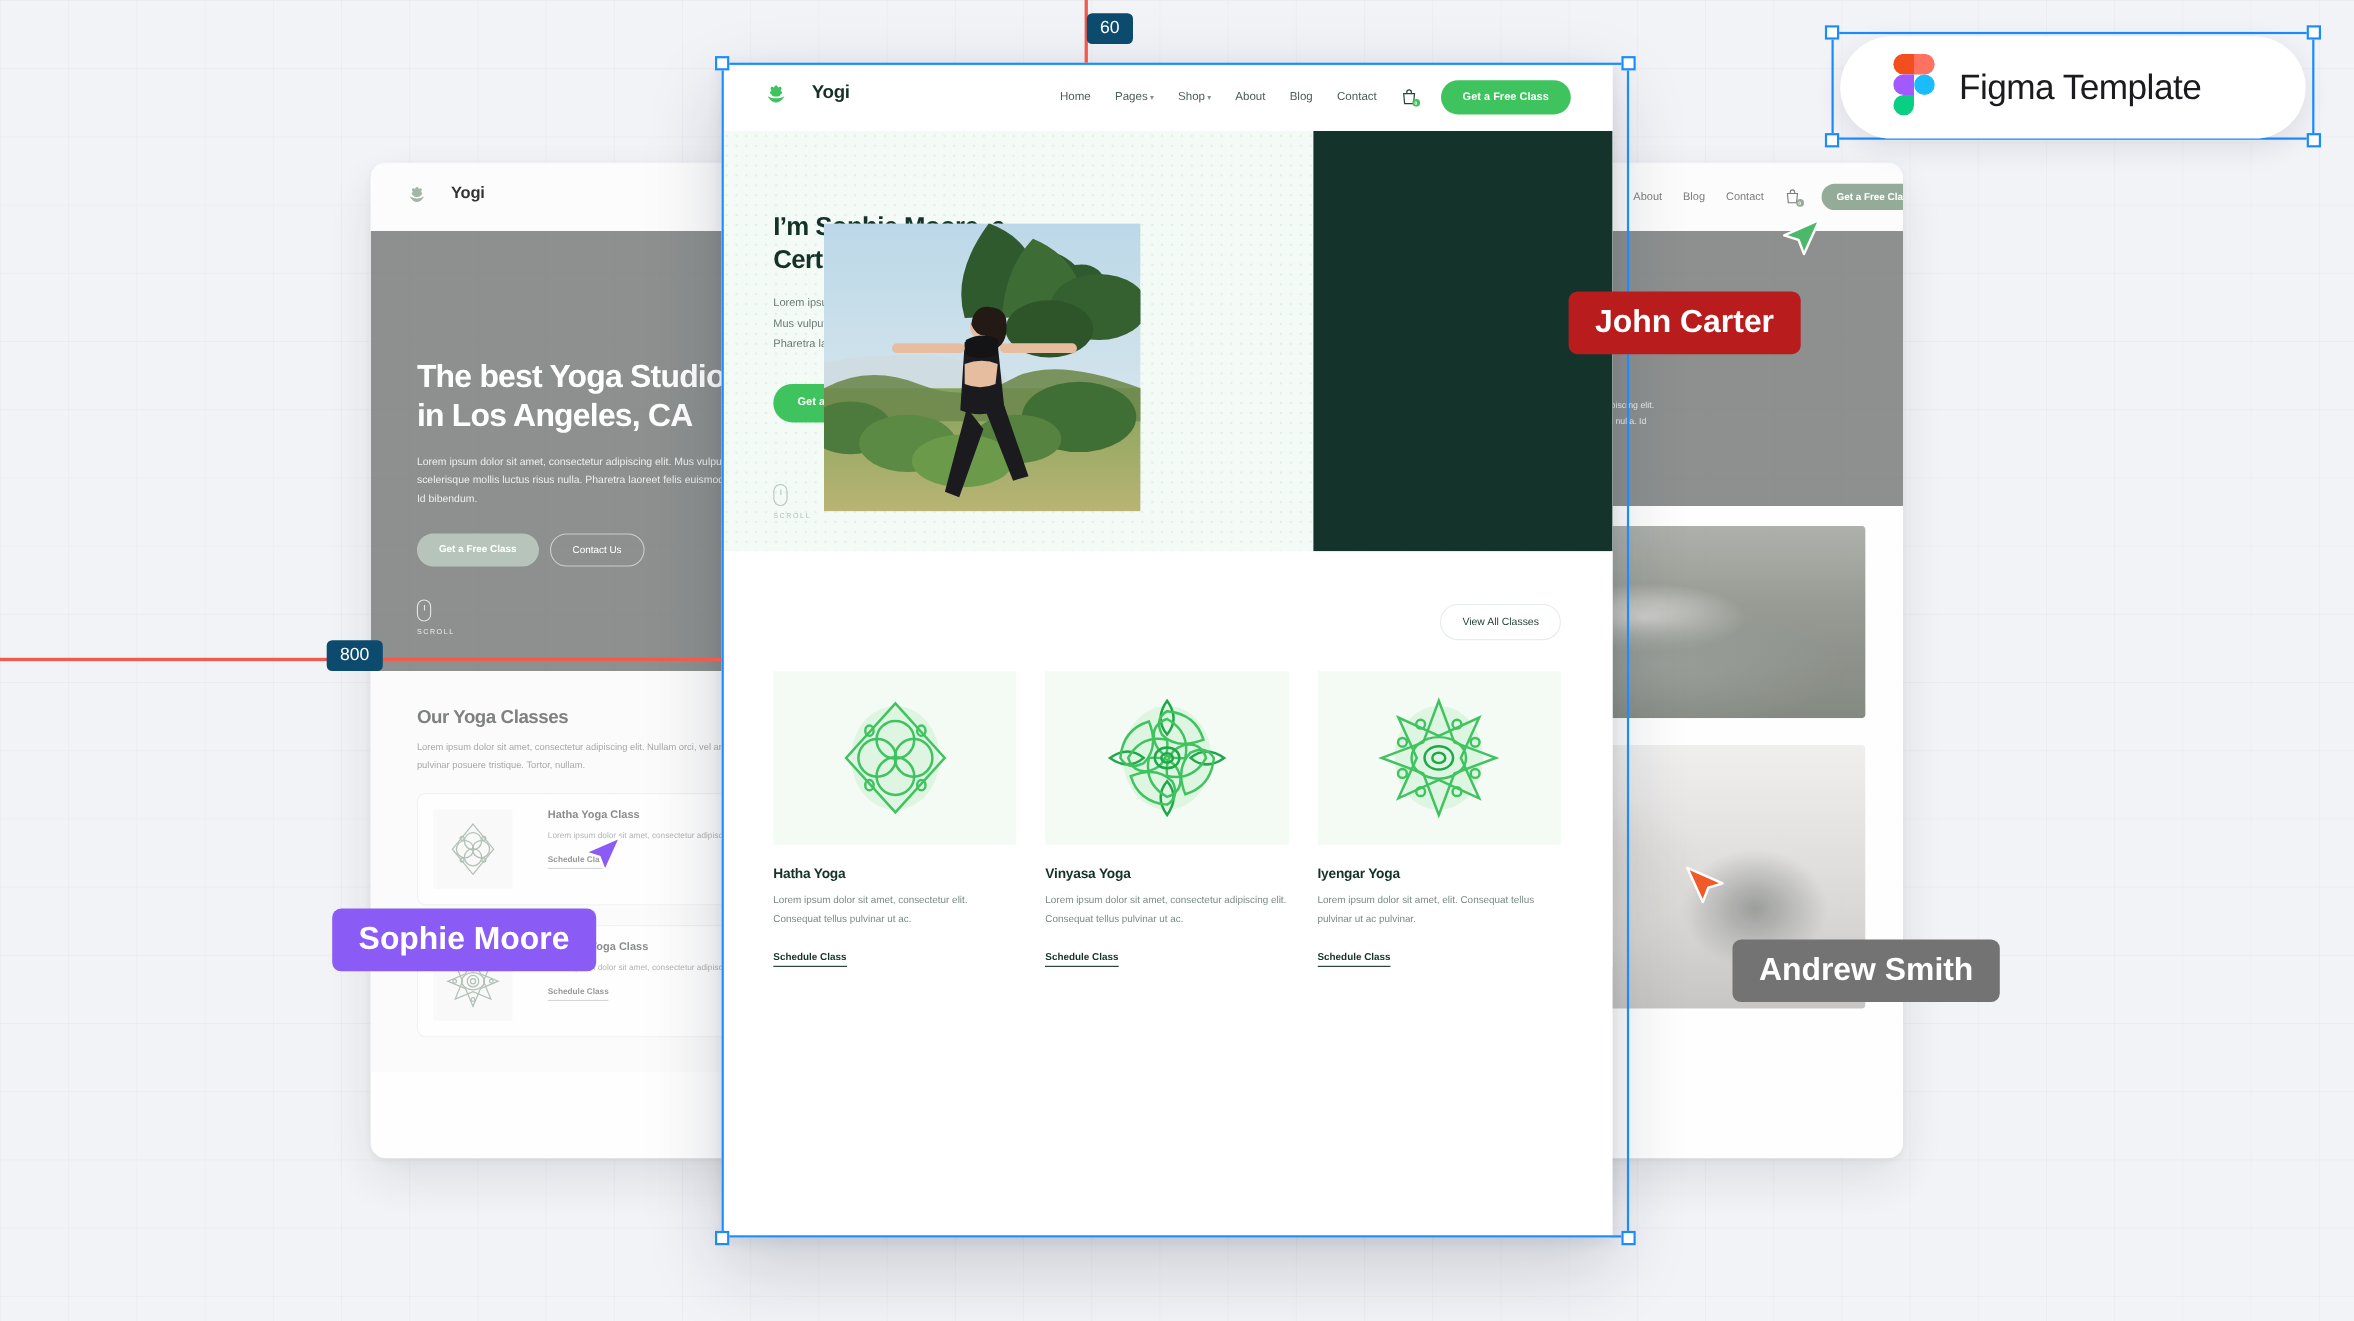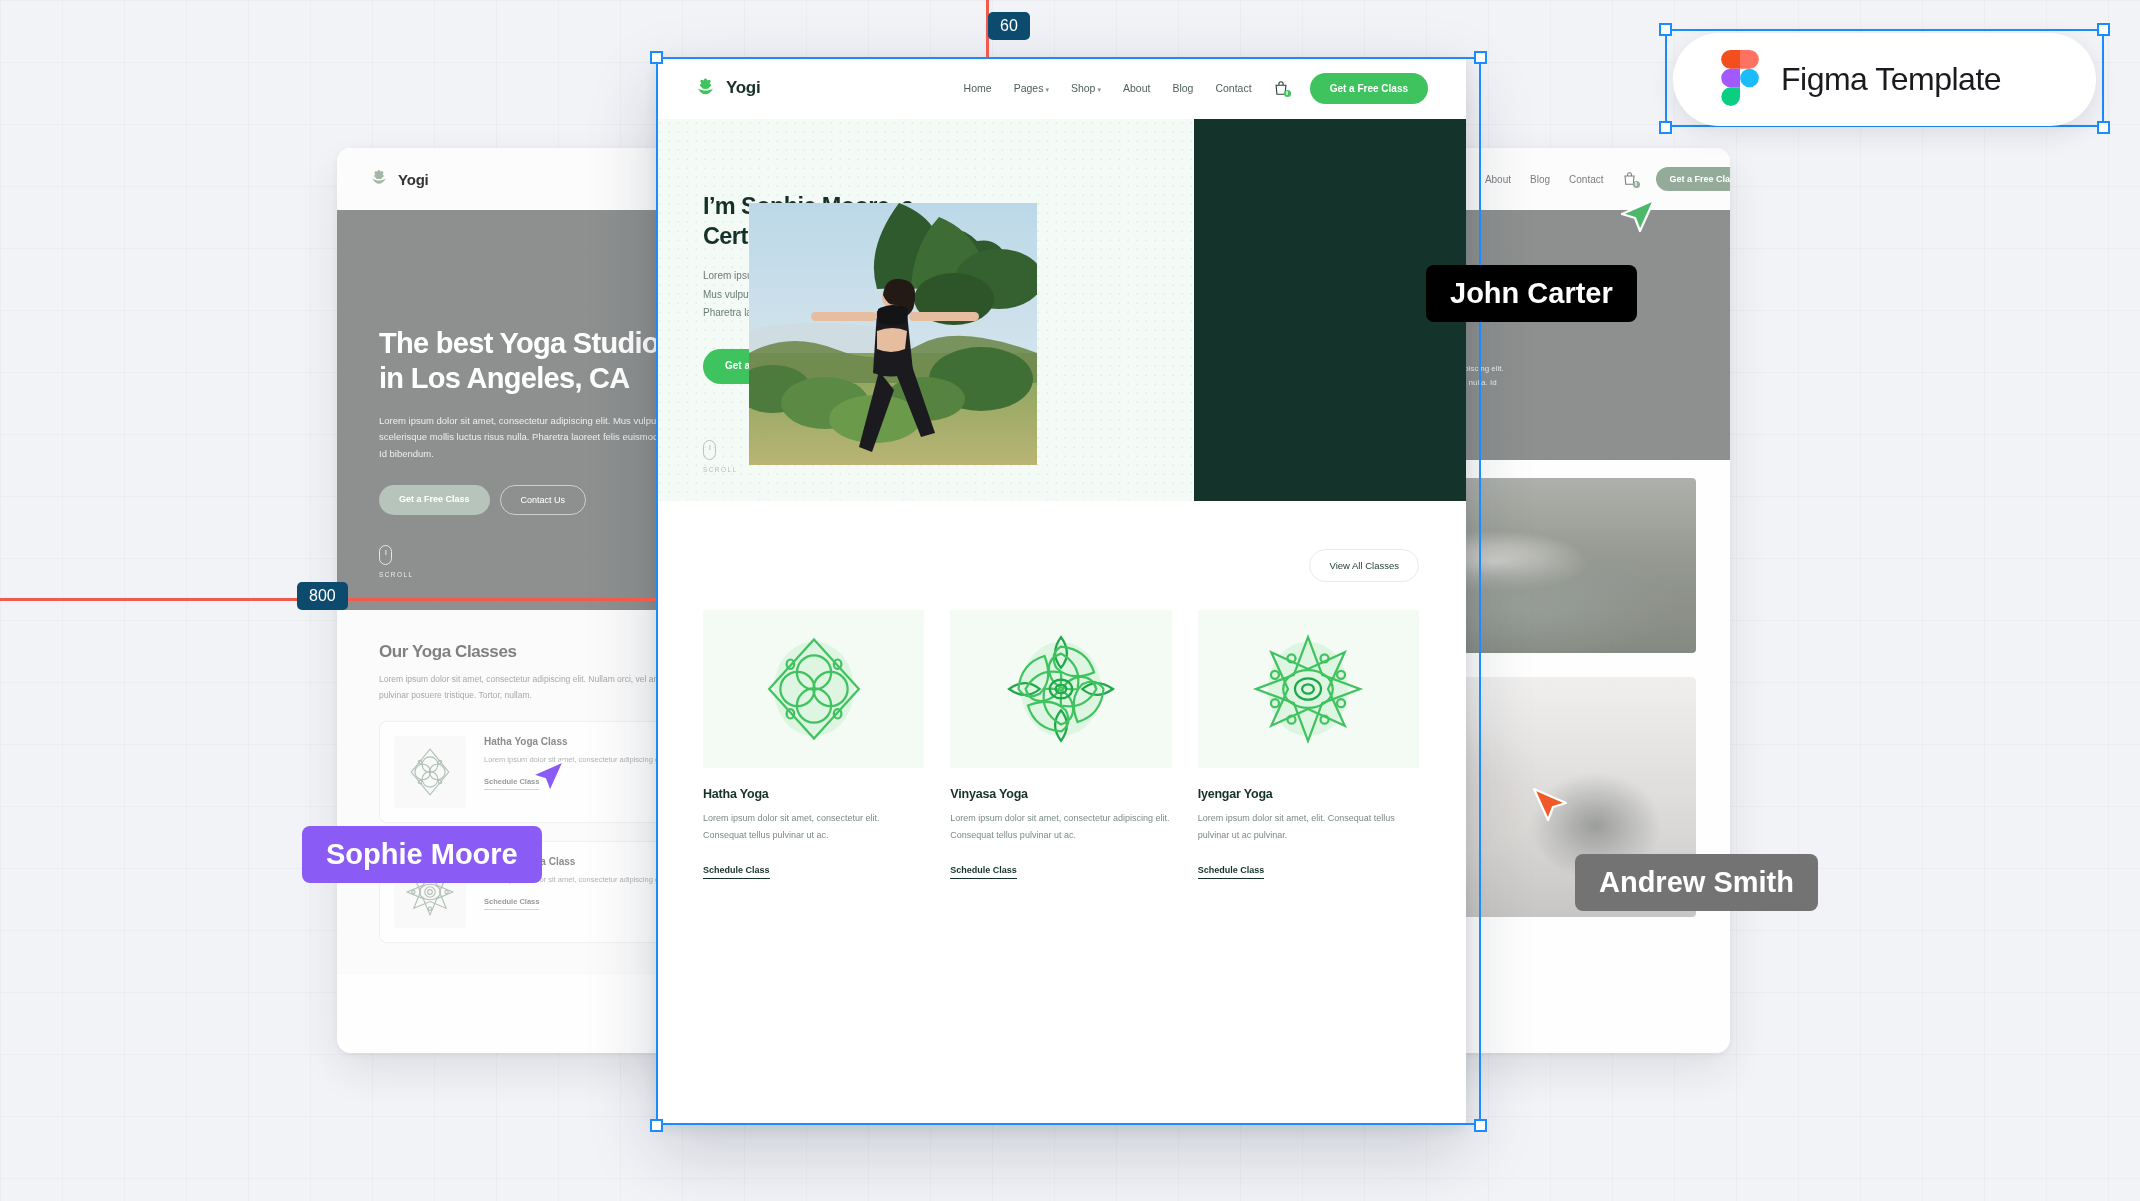--- a/index.html
+++ b/index.html
@@ -35,21 +35,21 @@
   }
   .page-bg { filter: saturate(.18) brightness(1.02); opacity: .96; }
 
   
   #page-left { left: 337px; top: 148px; width: 520px; height: 905px; }
   .navbar {
     height: 62px; background: #f7f8fa;
     display: flex; align-items: center; padding: 0 32px;
     position: relative; z-index: 2;
   }
-  .brand { display: flex; align-items: center; gap: 9px; }
+  .brand { display: flex; gap: 21px; }
   .brand-name { font-weight: 700; font-size: 15px; color: #1e2e2a; letter-spacing: -.2px; }
   .nav-links { margin-left: auto; display: flex; align-items: center; gap: 19px; }
   .nav-link { font-size: 10px; color: #6a7a77; white-space: nowrap; }
   .nav-caret { font-size: 7px; margin-left: 2px; opacity: .7; }
   .nav-cta {
     background: #3fc35f; color: #fff; font-size: 9px; font-weight: 700;
     border-radius: 40px; padding: 7px 14px; white-space: nowrap;
   }
 
   .hero-left {
@@ -73,21 +73,21 @@
     content: ""; position: absolute; left: 50%; top: 4px; transform: translateX(-50%);
     width: 1.2px; height: 5px; background: currentColor;
   }
   .scroll-label { font-size: 6.5px; letter-spacing: 1.4px; margin-top: 6px; opacity: .8; }
 
   .section-left { background: #f6f7f9; padding: 32px 42px; }
   .sec-title { font-size: 17px; font-weight: 800; color: #6f7d7a; letter-spacing: -.4px; }
   .sec-sub { font-size: 8.5px; line-height: 1.85; color: #9aa5a3; margin-top: 10px; max-width: 290px; }
 
   .mini-card {
-    display: flex; gap: 18px; align-items: flex-start;
+    display: flex; gap: 32px; align-items: flex-start;
     border: 1px solid rgba(0,0,0,.055); border-radius: 8px;
     padding: 14px; margin-top: 18px; background: rgba(255,255,255,.4);
   }
   .mini-thumb {
     width: 72px; height: 72px; flex: 0 0 72px; background: #f1f6f2;
     display: flex; align-items: center; justify-content: center; border-radius: 3px;
   }
   .mini-title { font-size: 10px; font-weight: 700; color: #7b8986; }
   .mini-text { font-size: 7.5px; line-height: 1.8; color: #a7b0ae; margin-top: 6px; }
   .mini-link {
@@ -558,21 +558,21 @@
         <path d="M9.5 37.3h9.5v9.35A9.35 9.35 0 119.5 37.3z" fill="#0acf83"></path>
       </svg>
     </span>
     <span class="pill-text">Figma Template</span>
   </div>
 
   <div class="collab" style="left:1618px; top:196px;">
     <svg class="collab-arrow" viewBox="0 0 40 40" style="left:0; top:0;">
       <path d="M36 4 L4 18 L17 22 L22 35 Z" fill="#4cb86a" stroke="#ffffff" stroke-width="2.2" stroke-linejoin="round"></path>
     </svg>
-    <div class="collab-label" style="left:-192px; top:69px; background:#000000; font-size:29px; padding:12px 24px;">John Carter</div>
+    <div class="collab-label" style="left:-192px; top:69px; background:#b91c1c; font-size:29px; padding:12px 24px;">John Carter</div>
   </div>
 
   <div class="collab" style="left:528px; top:757px;">
     <svg class="collab-arrow" viewBox="0 0 40 40" style="left:0; top:0;">
       <path d="M36 4 L4 18 L17 22 L22 35 Z" fill="#8a5cf5" stroke="#ffffff" stroke-width="2.2" stroke-linejoin="round"></path>
     </svg>
     <div class="collab-label" style="left:-226px; top:69px; background:#8a5cf5; font-size:29px; padding:12px 24px;">Sophie Moore</div>
   </div>
 
   <div class="collab" style="left:1530px; top:785px;">

